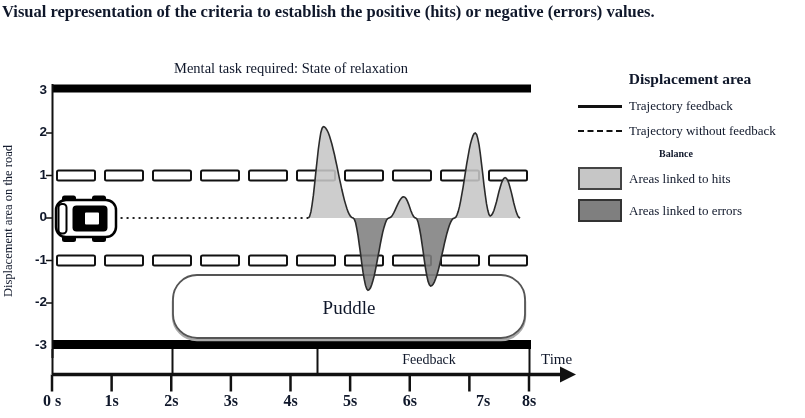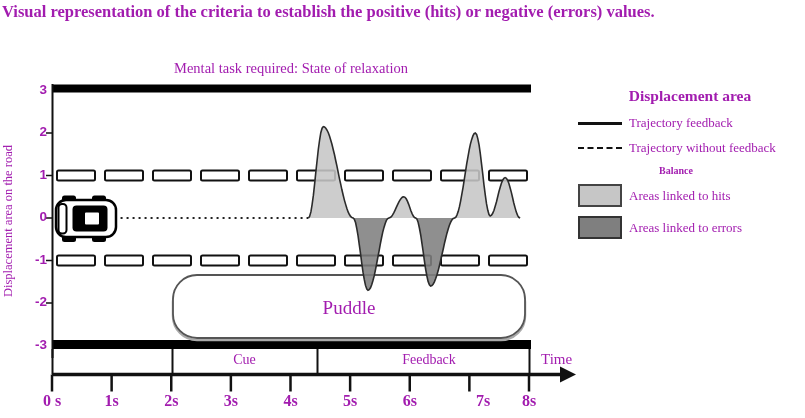--- a/index.html
+++ b/index.html
@@ -1,31 +1,31 @@
 <!DOCTYPE html>
 <html><head>
 <meta charset="utf-8">
 <style>
   html,body{margin:0;padding:0;background:#fff;}
   #stage{position:relative;width:805px;height:418px;background:#fff;overflow:hidden;
-         font-family:"Liberation Serif",serif;color:#a21caf;}
+         font-family:"Liberation Serif",serif;color:#0f172a;}
   .abs{position:absolute;}
   #fig-title{left:2px;top:1px;width:802px;font-weight:bold;font-size:16.5px;line-height:22px;}
   #plot-header{left:52px;top:60px;width:478px;text-align:center;font-size:14.5px;font-family:Liberation Serif, serif;}
   #y-axis-label{left:-81px;top:213px;width:180px;height:16px;text-align:center;
                 font-size:12.5px;transform:rotate(-90deg);}
   .ytick{width:30px;text-align:right;font-family:"Liberation Sans",sans-serif;
          font-weight:bold;font-size:13.5px;}
   .xtick{width:44px;text-align:center;font-weight:bold;font-size:16px;}
   #cue-label{left:172px;top:352px;width:145px;text-align:center;font-size:14px;}
   #feedback-label{left:323px;top:352px;width:212px;text-align:center;font-size:14px;}
   #time-label{left:541px;top:351px;font-size:15px;}
   #puddle-label{left:173px;top:297px;width:352px;text-align:center;font-size:19px;}
   #legend{left:576px;top:70px;width:228px;}
-  #legend-title{text-align:center;font-weight:bold;font-size:15.5px;margin:17px 0 10px 0;}
+  #legend-title{text-align:center;font-weight:bold;font-size:15.5px;margin:0 0 10px 0;}
   .leg-row{display:flex;align-items:center;gap:7px;margin:0 0 9px 2px;font-size:13px;}
   .swatch-line{width:44px;height:0;flex:0 0 44px;}
   .dashed{border-top:2px dashed #111;}
   .solid{border-top:3px solid #111;}
   #balance-title{text-align:center;font-weight:bold;font-size:10px;margin:2px 28px 8px 0;}
   .swatch-box{width:40px;height:19px;flex:0 0 40px;border:2px solid #444;}
   svg{position:absolute;left:0;top:0;}
 </style>
 </head>
 <body>
@@ -132,21 +132,20 @@
       <div class="abs xtick" style="left: 89.625px; top: 392px; text-align: center;">1s</div>
       <div class="abs xtick" style="left: 149.25px; top: 392px;">2s</div>
       <div class="abs xtick" style="left: 208.875px; top: 392px;">3s</div>
       <div class="abs xtick" style="left: 268.5px; top: 392px;">4s</div>
       <div class="abs xtick" style="left: 328.125px; top: 392px;">5s</div>
       <div class="abs xtick" style="left: 387.75px; top: 392px;">6s</div>
       <div class="abs xtick" style="left: 461px; top: 392px;">7s</div>
       <div class="abs xtick" style="left: 507px; top: 392px;">8s</div>
     </div>
 
-  <div id="cue-label" class="abs">Cue</div>
   <div id="feedback-label" class="abs">Feedback</div>
   <div id="time-label" class="abs">Time</div>
   <div id="puddle-label" class="abs">Puddle</div>
 
   <div id="legend" class="abs">
     <div id="legend-title">Displacement area</div>
     <div class="leg-row">
       <span class="swatch-line solid"></span>
       <span>Trajectory feedback</span>
     </div>

